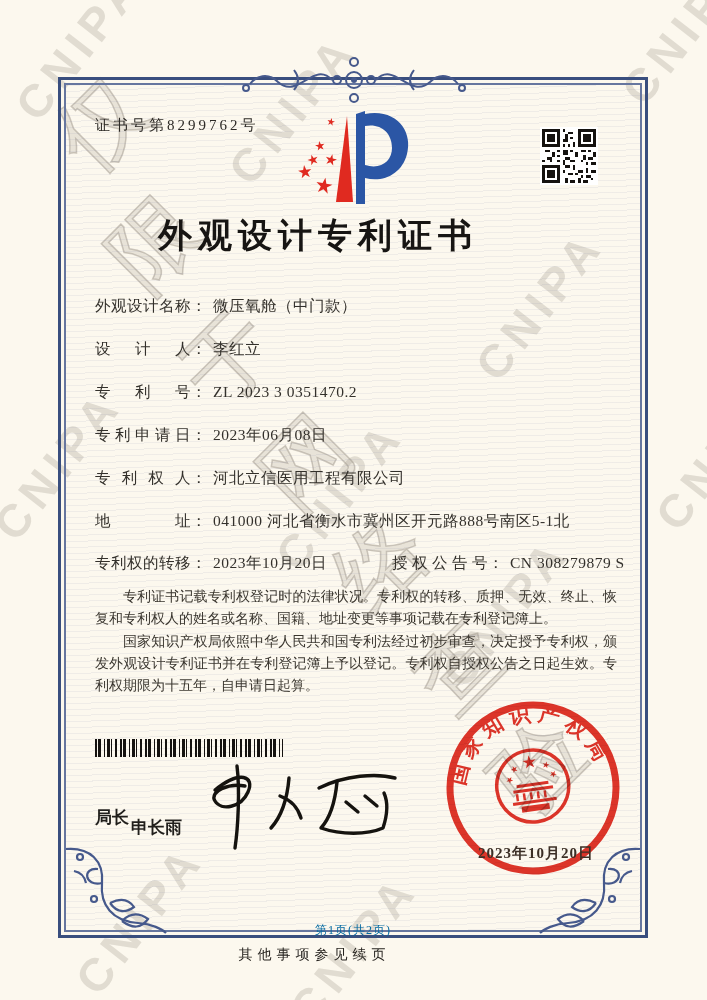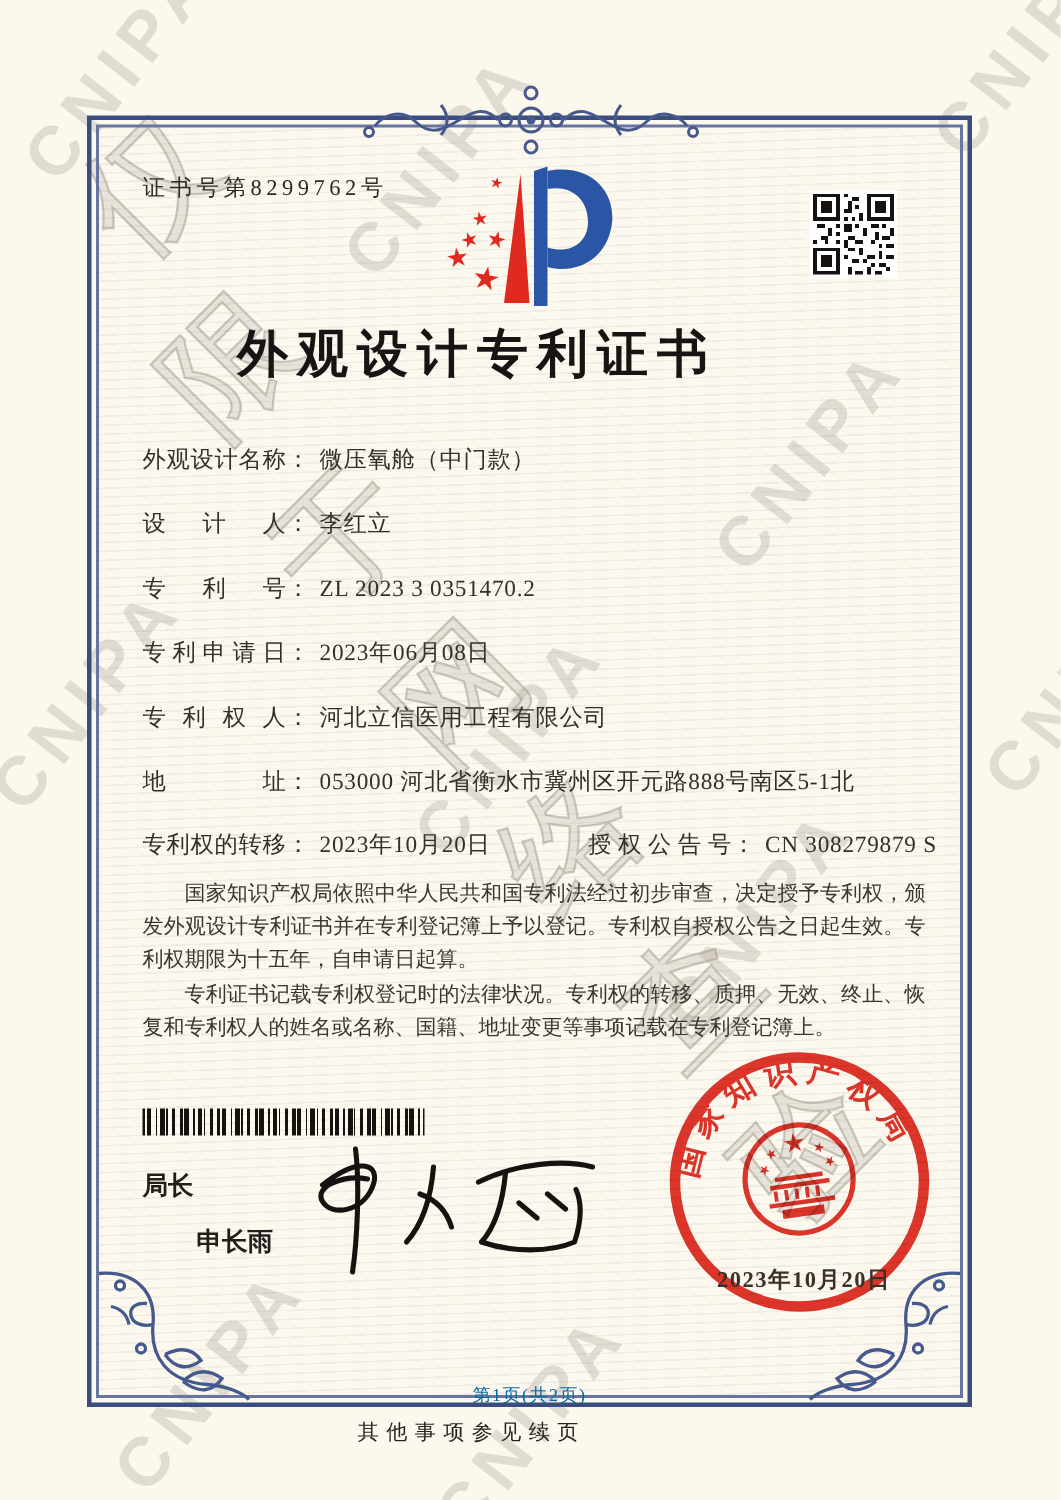--- a/index.html
+++ b/index.html
@@ -48,21 +48,21 @@
   .paras{position:absolute;left:95px;top:586px;width:522px;z-index:4;font-size:14px;line-height:22px;color:#3a362f;text-align:justify;}
   .paras p{margin:0 0 1px 0;text-indent:2em;}
   .barcode{
     position:absolute;left:95px;top:739px;width:188px;height:18px;z-index:4;
     background:repeating-linear-gradient(90deg,
       #15120f 0 2px,transparent 2px 3px,#15120f 3px 6px,transparent 6px 9px,
       #15120f 9px 10px,transparent 10px 12px,#15120f 12px 15px,transparent 15px 16px,
       #15120f 16px 17px,transparent 17px 20px,#15120f 20px 22px,transparent 22px 25px);
   }
   .signer{position:absolute;left:95px;z-index:4;font-family:"Liberation Sans","DejaVu Sans",sans-serif;font-weight:bold;font-size:17px;color:#211f1c;}
-  .signer.t{top:779px;text-align:center;}
+  .signer.t{top:806px;text-align:center;}
   .signer.n{top:816px;margin-left:36px;}
   .signature{position:absolute;left:185px;top:758px;width:235px;height:98px;z-index:5;}
   .seal{position:absolute;left:443px;top:698px;width:180px;height:180px;z-index:5;transform:rotate(-8deg);mix-blend-mode:multiply;opacity:.92;}
   .seal-date{position:absolute;left:456px;top:844px;width:160px;text-align:center;z-index:6;font-size:15px;letter-spacing:1px;color:#3c2f26;font-weight:bold;}
   .page-num{position:absolute;left:58px;top:922px;width:590px;text-align:center;font-size:12px;letter-spacing:1px;z-index:4;color:#0369a1;}
   .note{position:absolute;left:0;top:946px;width:629px;text-align:center;font-size:14px;letter-spacing:5px;z-index:4;color:#26231f;}
 </style>
 </head>
 <body>
 
@@ -221,32 +221,32 @@
 <div class="frow" style="top:382px">
   <span class="flabel">专利号</span><span class="fcolon">：</span><span>ZL 2023 3 0351470.2</span>
 </div>
 <div class="frow" style="top:425px">
   <span class="flabel">专利申请日</span><span class="fcolon">：</span><span>2023年06月08日</span>
 </div>
 <div class="frow" style="top:468px">
   <span class="flabel">专利权人</span><span class="fcolon">：</span><span>河北立信医用工程有限公司</span>
 </div>
 <div class="frow" style="top:511px">
-  <span class="flabel">地址</span><span class="fcolon">：</span><span>053000 河北省衡水市冀州区开元路888号南区5-1北</span>
+  <span class="flabel">地址</span><span class="fcolon">：</span><span>041000 河北省衡水市冀州区开元路888号南区5-1北</span>
 </div>
 <div class="frow" style="top:553px">
   <span class="flabel">专利权的转移</span><span class="fcolon">：</span><span>2023年10月20日</span>
   <span class="grant-no">
     <span class="flabel">授权公告号</span><span class="fcolon">：</span><span>CN 308279879 S</span>
   </span>
 </div>
 
 <div class="paras">
+  <p>专利证书记载专利权登记时的法律状况。专利权的转移、质押、无效、终止、恢复和专利权人的姓名或名称、国籍、地址变更等事项记载在专利登记簿上。</p>
   <p>国家知识产权局依照中华人民共和国专利法经过初步审查，决定授予专利权，颁发外观设计专利证书并在专利登记簿上予以登记。专利权自授权公告之日起生效。专利权期限为十五年，自申请日起算。</p>
-  <p>专利证书记载专利权登记时的法律状况。专利权的转移、质押、无效、终止、恢复和专利权人的姓名或名称、国籍、地址变更等事项记载在专利登记簿上。</p>
 </div>
 
 <div class="barcode"></div>
 
 <div class="signer t">局长</div>
 <div class="signer n">申长雨</div>
 
 <svg class="signature" viewBox="0 0 235 98">
   <g stroke="#15130f" stroke-width="3.4" fill="none" stroke-linecap="round" stroke-linejoin="round">
     <path d="M30 32 C 55 12, 70 18, 63 34 C 56 50, 36 53, 30 43 C 24 33, 44 25, 60 28"></path>

